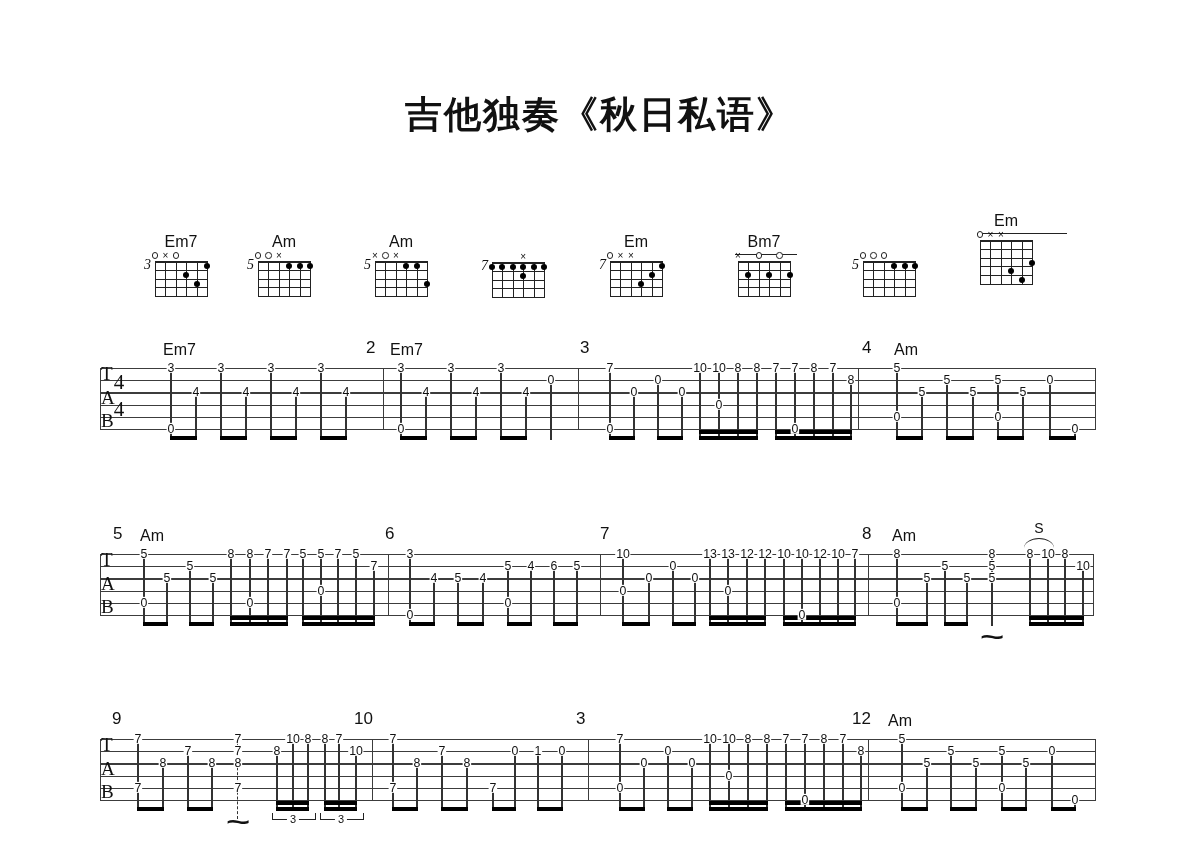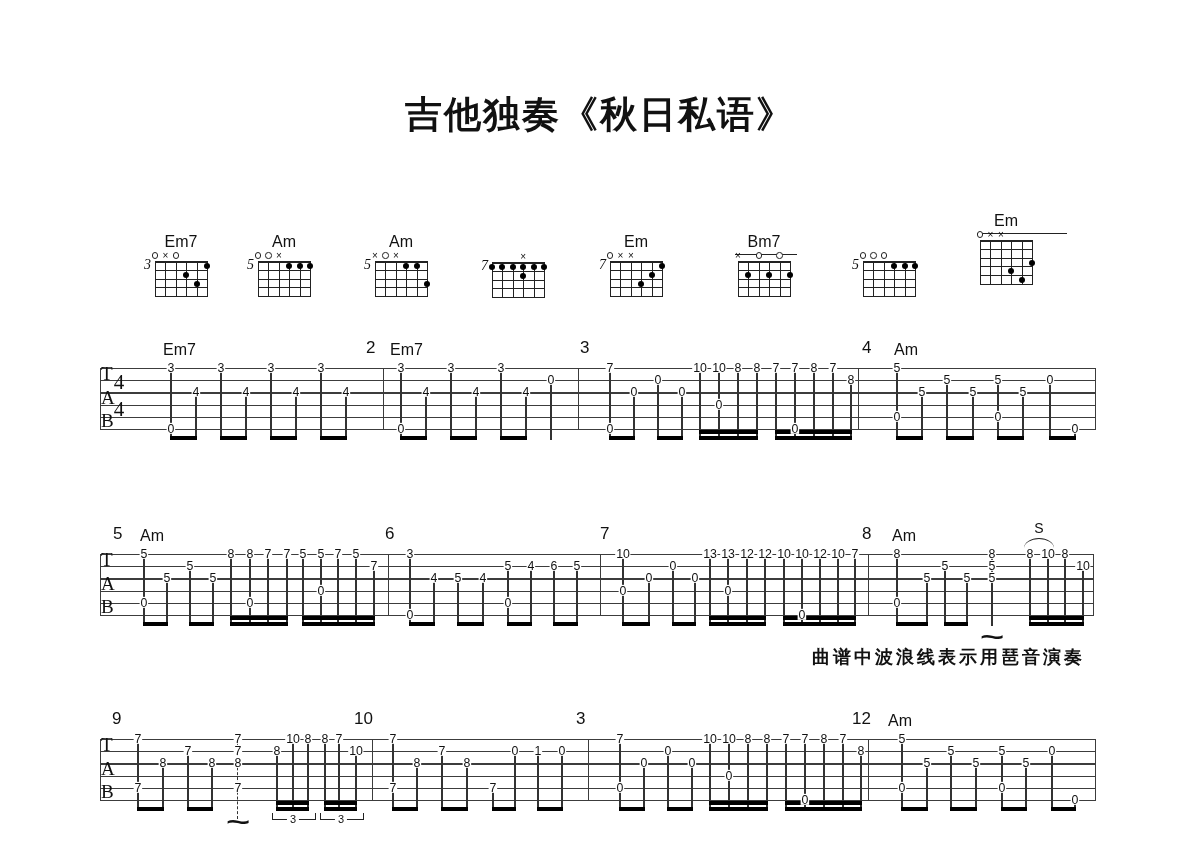--- a/index.html
+++ b/index.html
@@ -582,14 +582,13 @@
       <div class="abs note" style="left: 927px; top: 763.4px;">5</div>
       <div class="abs note" style="left: 951px; top: 751.2px;">5</div>
       <div class="abs note" style="left: 976px; top: 763.4px;">5</div>
       <div class="abs note" style="left: 1002px; top: 751.2px;">5</div>
       <div class="abs note" style="left: 1002px; top: 787.8px;">0</div>
       <div class="abs note" style="left: 1026px; top: 763.4px;">5</div>
       <div class="abs note" style="left: 1052px; top: 751.2px;">0</div>
       <div class="abs note" style="left: 1075px; top: 800px;">0</div>
       <div class="abs barline" style="left: 1095px; top: 739px; height: 62px;"></div>
     </div>
-  <div id="annotation">曲谱中波浪线表示用琶音演奏</div>
 </div>
 
 </body></html>

